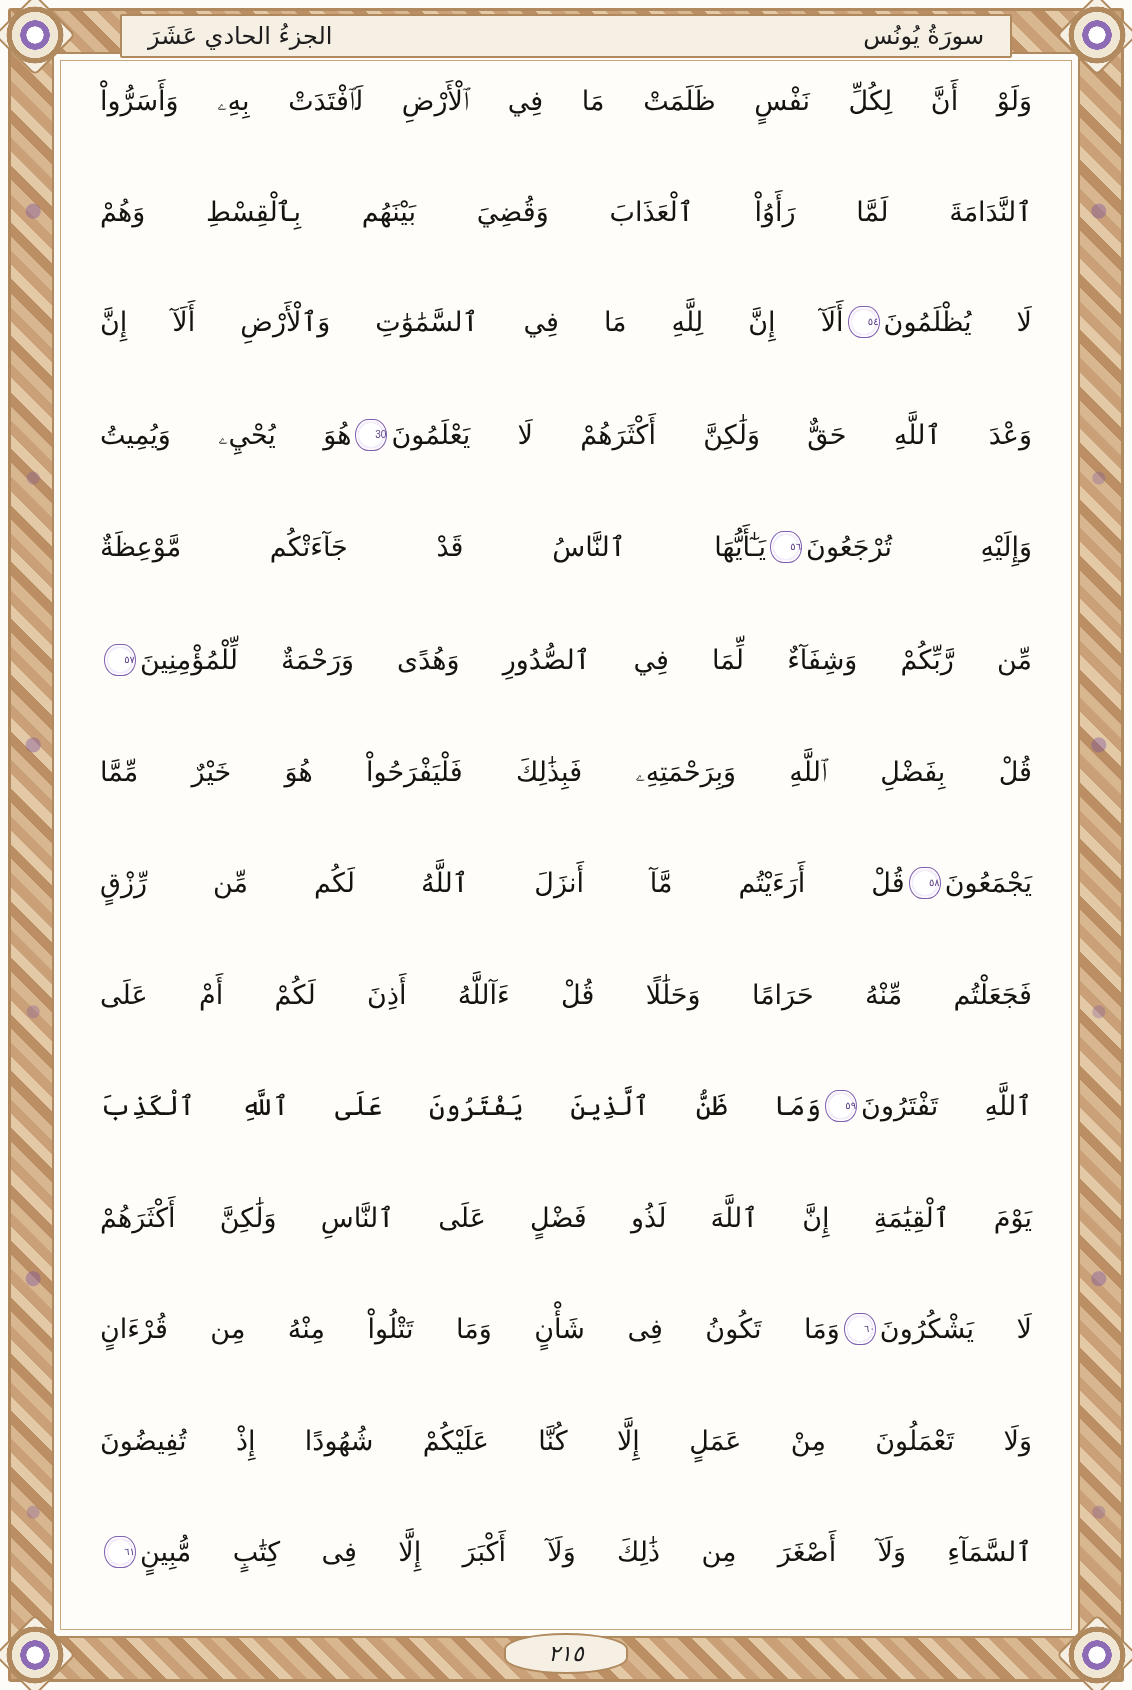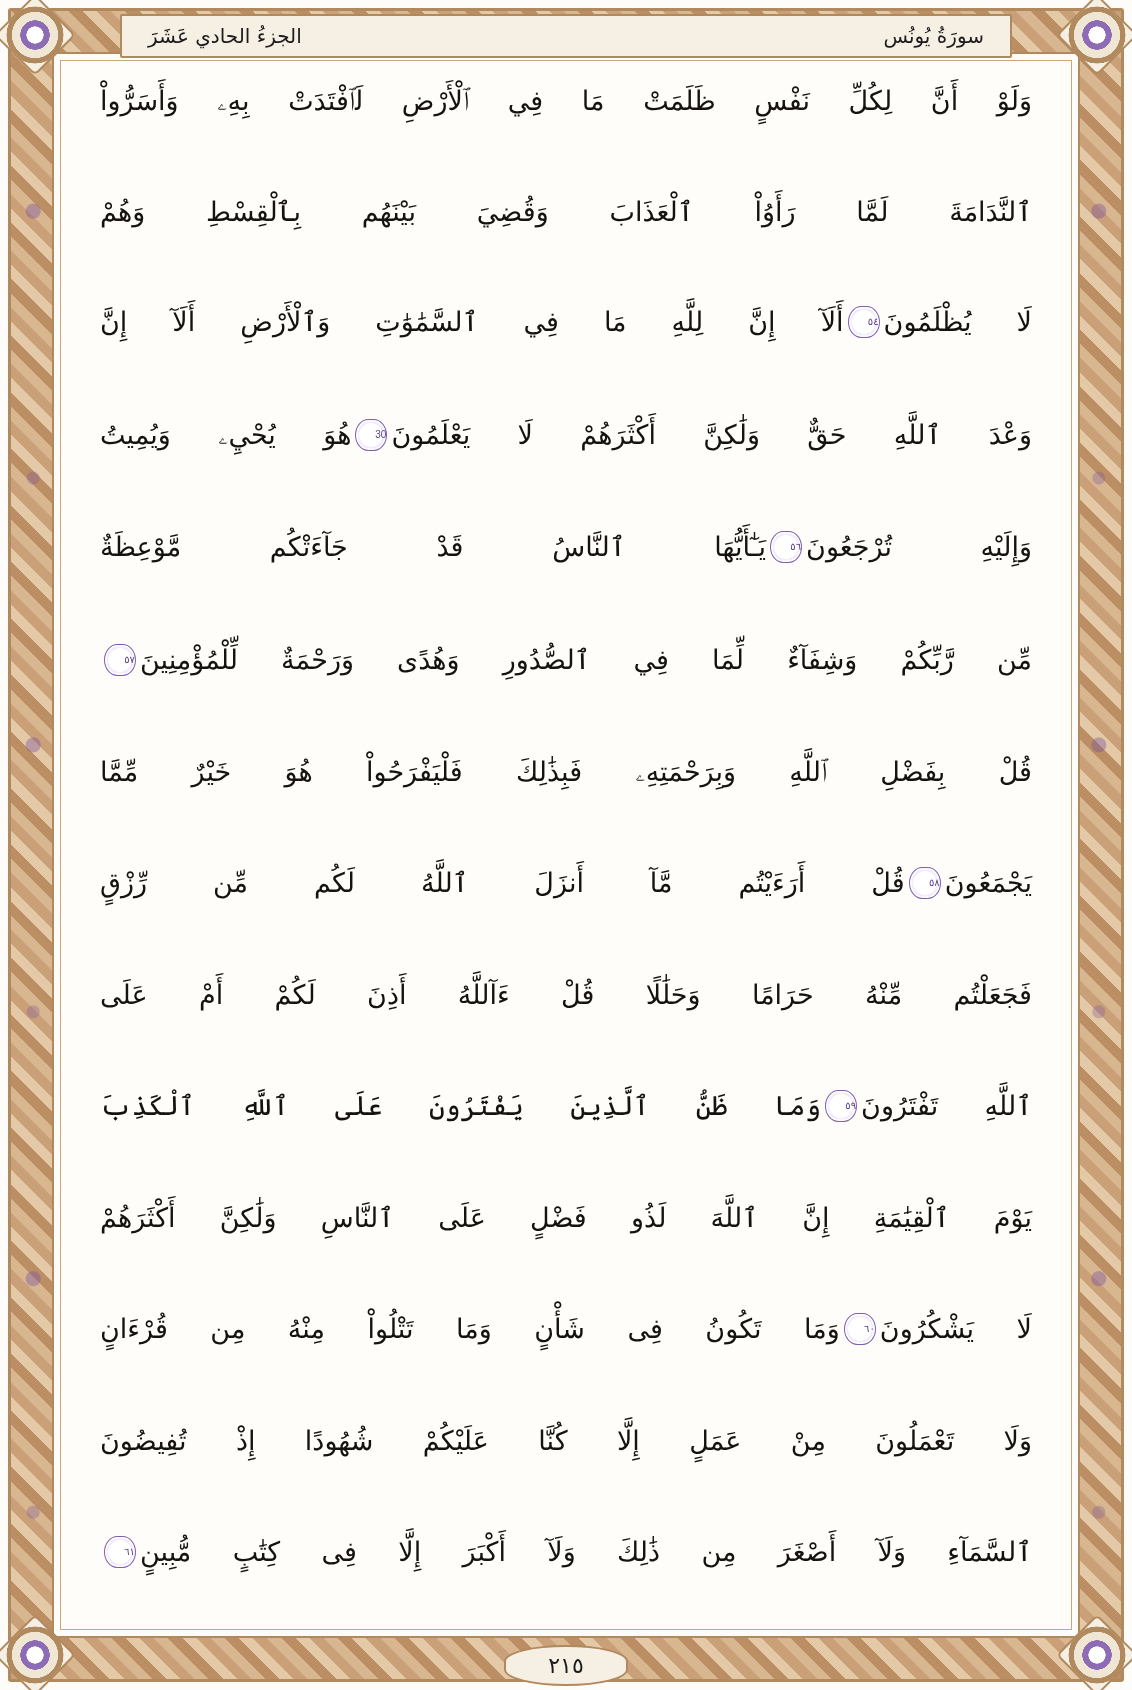--- a/index.html
+++ b/index.html
@@ -86,21 +86,21 @@
     border-radius: 2px;
     display: flex;
     align-items: center;
     justify-content: space-between;
     padding: 0 26px;
     box-sizing: border-box;
     z-index: 5;
   }
   .header-band .hdr-text {
     font-family: "DejaVu Sans", "Liberation Sans", sans-serif;
-    font-size: 20px;
+    font-size: 24px;
     color: #1c1c1c;
     letter-spacing: 0;
     white-space: nowrap;
   }
 
   
   .text-area {
     position: absolute;
     top: 86px;
     left: 96px;
@@ -141,26 +141,27 @@
     border-radius: 50% 50% 50% 50% / 60% 60% 60% 60%;
     box-shadow: 0 0 0 1.5px #fff inset;
     vertical-align: middle;
     position: relative;
     top: -2px;
   }
 
   
   .footer-band {
     position: absolute;
-    bottom: 4px;
+    bottom: 16px;
     left: 0;
     right: 0;
     display: flex;
     justify-content: center;
     z-index: 6;
+    font-style: italic;
   }
   .page-badge {
     background: #f6efe4;
     border: 2px solid #b08a5e;
     border-radius: 50% / 40%;
     padding: 6px 42px;
     font-size: 22px;
     color: #1c1c1c;
     font-family: "DejaVu Sans", "Liberation Sans", sans-serif;
   }

